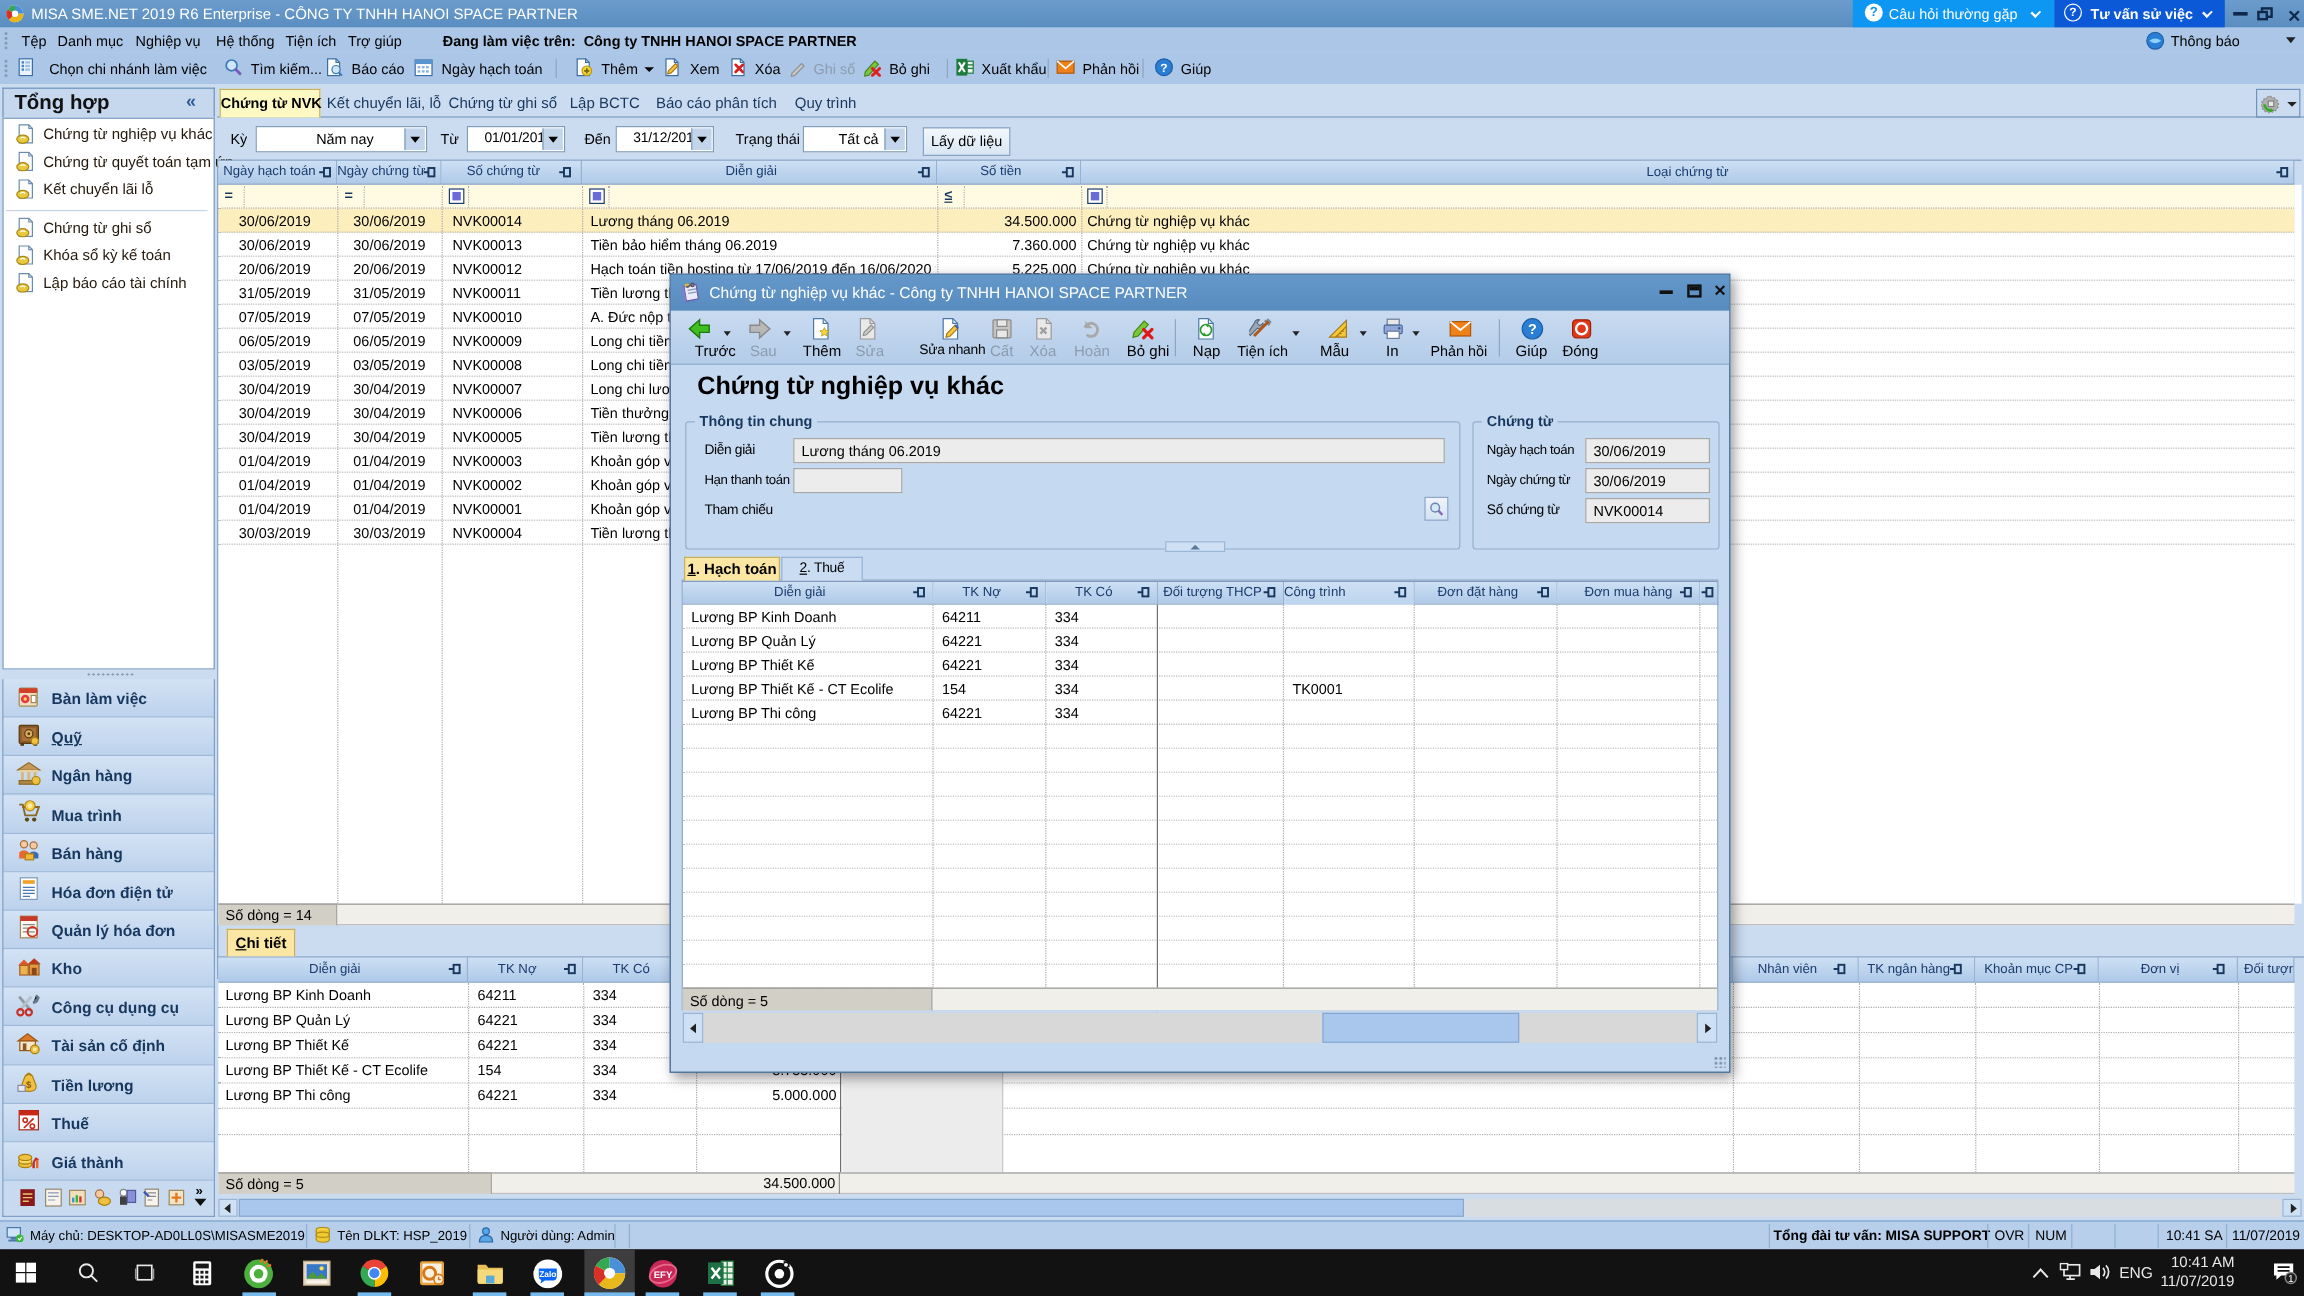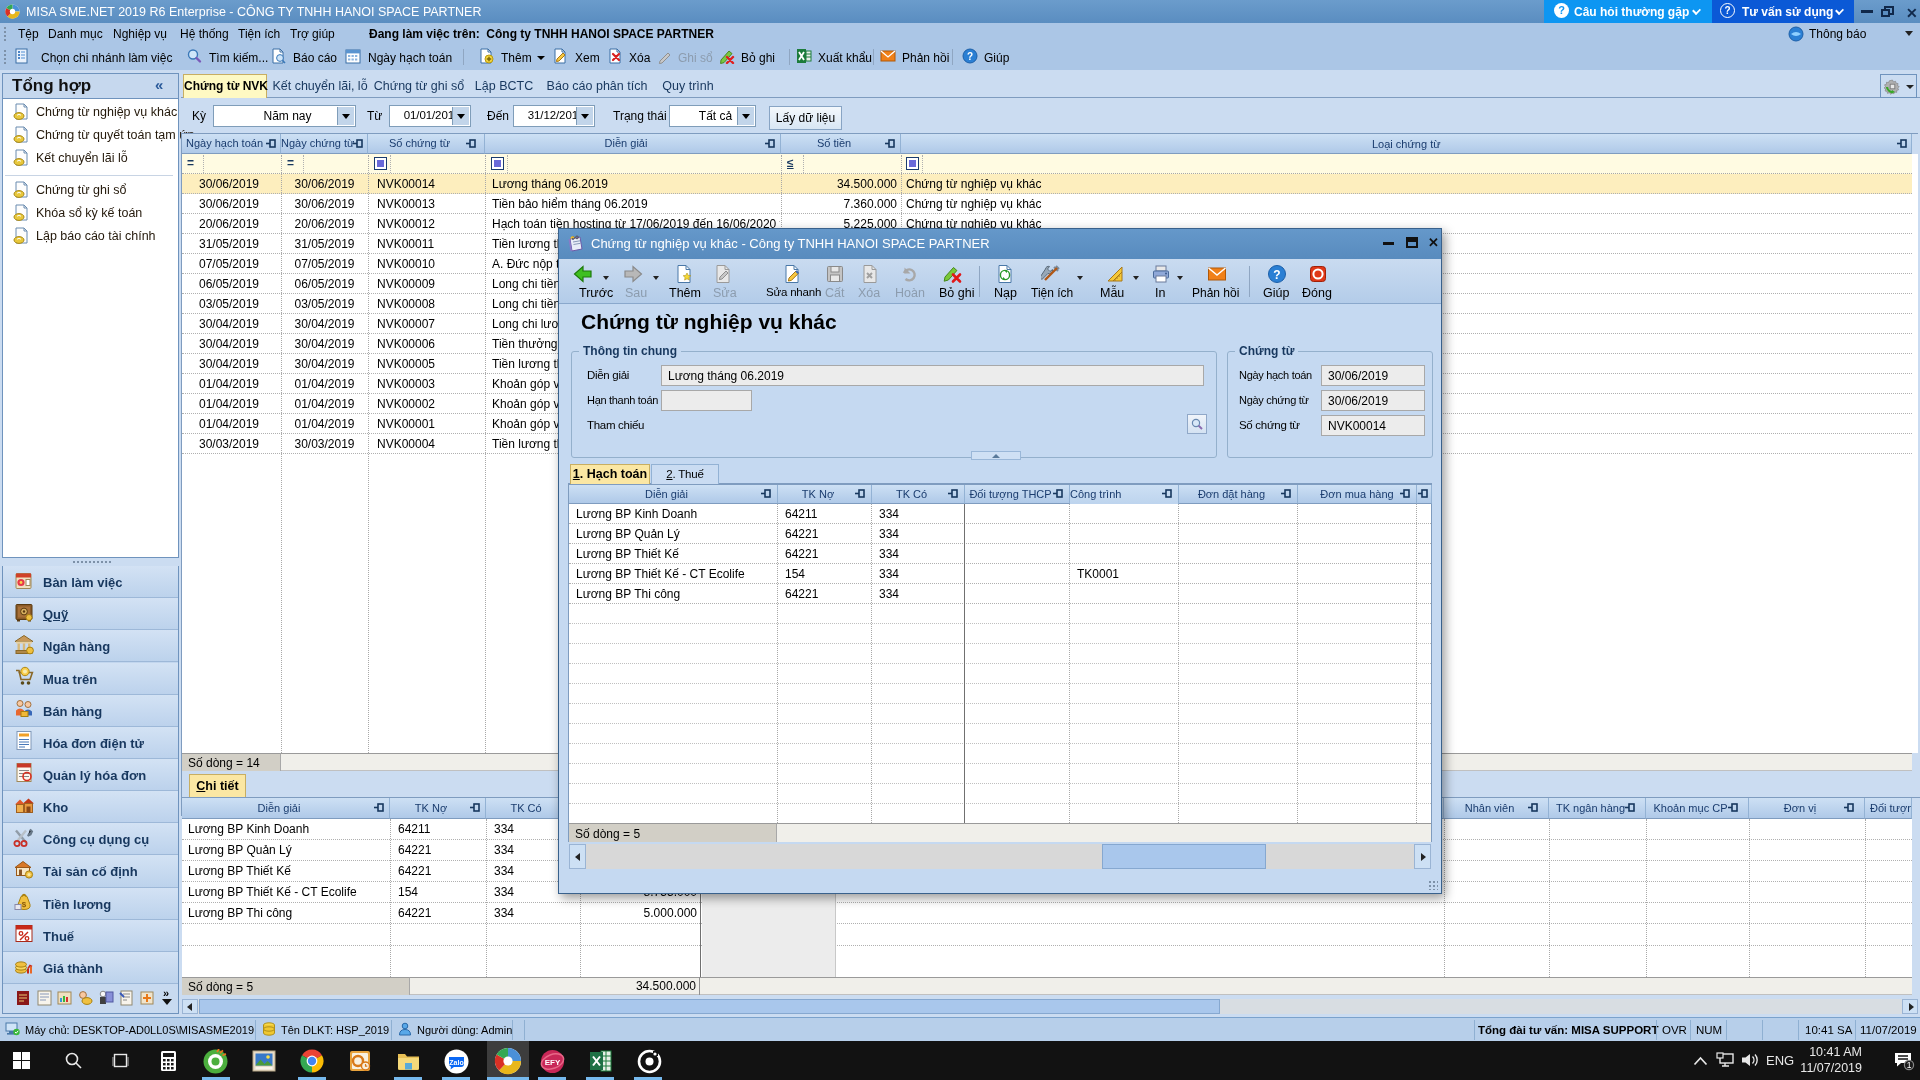--- a/index.html
+++ b/index.html
@@ -23,26 +23,26 @@
       <circle cx="8.5" cy="8.5" r="8" fill="#fff"></circle>
       <path d="M8.5 8.5 L8.5 0.5 A8 8 0 0 1 16.5 8.5 Z" fill="#4a90d9"></path>
       <path d="M8.5 8.5 L16.5 8.5 A8 8 0 0 1 2.8 14.2 Z" fill="#e8b71c"></path>
       <path d="M8.5 8.5 L2.8 14.2 A8 8 0 0 1 1.6 4.5 Z" fill="#d93025"></path>
       <path d="M8.5 8.5 L1.6 4.5 A8 8 0 0 1 8.5 0.5 Z" fill="#34a853"></path>
       <circle cx="8.5" cy="8.5" r="3" fill="#fff"></circle>
     </svg>
  <div class="a" style="left:26px;top:5px;color:#fff;font-size:12.5px;">MISA SME.NET 2019 R6 Enterprise - CÔNG TY TNHH HANOI SPACE PARTNER</div>
  <div class="a" style="left:1544px;top:0;width:168px;height:23px;background:#0d96f2;color:#fff;">
    <div class="a" style="left:10px;top:3px;width:15px;height:15px;border-radius:50%;background:#fff;color:#0d96f2;font-weight:bold;text-align:center;line-height:15px;font-size:11px;">?</div>
-   <div class="a" style="left:30px;top:5px;font-weight:bold;font-size:12px;">Câu hỏi thường gặp</div>
+   <div class="a" style="left:30px;top:5px;font-weight:normal;font-size:12px;">Câu hỏi thường gặp</div>
    <div class="a" style="left:149px;top:7px;width:7px;height:7px;border-left:2px solid #fff;border-bottom:2px solid #fff;transform:rotate(-45deg) scale(1,.8);"></div>
  </div>
  <div class="a" style="left:1712px;top:0;width:142px;height:23px;background:#0b59d6;color:#fff;">
    <div class="a" style="left:8px;top:3px;width:15px;height:15px;border-radius:50%;border:1.5px solid #fff;color:#fff;font-weight:bold;text-align:center;line-height:14px;font-size:10px;">?</div>
-   <div class="a" style="left:30px;top:5px;font-weight:bold;font-size:12px;">Tư vấn sử dụng</div>
+   <div class="a" style="left:30px;top:5px;font-weight:bold;font-size:12px;">Tư vấn sử việc</div>
    <div class="a" style="left:124px;top:7px;width:7px;height:7px;border-left:2px solid #fff;border-bottom:2px solid #fff;transform:rotate(-45deg) scale(1,.8);"></div>
  </div>
  <div class="a" style="left:1861px;top:10px;width:12px;height:3px;background:#10284a;"></div>
  <div class="a" style="left:1884px;top:6px;width:10px;height:9px;border:2px solid #10284a;background:transparent;"></div>
  <div class="a" style="left:1881px;top:9px;width:9px;height:8px;border:2px solid #10284a;background:#5a8dc0;"></div>
  <div class="a" style="left:1906px;top:5px;font-size:14px;font-weight:bold;color:#10284a;">✕</div>
 </div>
 
 <div class="a" id="menubar" style="left:0;top:23px;width:1920px;height:21px;background:#abc6e6;">
  <div class="a" style="left:3px;top:3px;width:4px;height:15px;background-image:radial-gradient(circle,#7d91a8 1px,transparent 1.2px);background-size:4px 4px;"></div>
@@ -241,21 +241,21 @@
         <div class="a" style="left:40px;top:9px;font-size:13px;font-weight:bold;color:#17375e;white-space:nowrap;">Ngân hàng</div>
       </div>
       <div class="a" style="left:0;top:96.5px;width:175px;height:32.15px;background:linear-gradient(#d3e2f4,#bcd2ec);border-bottom:1px solid #9db8d8;">
         <div class="nav-ic"><svg width="22" height="22" viewBox="0 0 22 22">
             <path d="M3 5 h3 l2 9 h9 l2.4 -7 h-14" fill="none" stroke="#8a6828" stroke-width="1.6"></path>
             <circle cx="9.5" cy="17.5" r="1.8" fill="#5a4a18"></circle>
             <circle cx="15.5" cy="17.5" r="1.8" fill="#5a4a18"></circle>
             <circle cx="12" cy="6" r="4.2" fill="#f8cc48" stroke="#b08818"></circle>
             <circle cx="12" cy="6" r="2" fill="#f8ecb0"></circle>
           </svg></div>
-        <div class="a" style="left:40px;top:9px;font-size:13px;font-weight:bold;color:#17375e;white-space:nowrap;">Mua trên</div>
+        <div class="a" style="left:40px;top:9px;font-size:13px;font-weight:bold;color:#17375e;white-space:nowrap;">Mua trình</div>
       </div>
       <div class="a" style="left:0;top:128.6px;width:175px;height:32.15px;background:linear-gradient(#d3e2f4,#bcd2ec);border-bottom:1px solid #9db8d8;">
         <div class="nav-ic"><svg width="22" height="22" viewBox="0 0 22 22">
             <circle cx="7" cy="6" r="3" fill="#f8c8a0" stroke="#a07040"></circle>
             <path d="M3 18 v-5 q4 -4 8 0 v5 z" fill="#e86830"></path>
             <circle cx="15" cy="7" r="3" fill="#f8c8a0" stroke="#a07040"></circle>
             <path d="M11 18 v-4 q4 -4 8 0 v4 z" fill="#3868b8"></path>
             <rect x="8" y="14" width="7" height="5" fill="#f0b838" stroke="#a88010"></rect>
           </svg></div>
         <div class="a" style="left:40px;top:9px;font-size:13px;font-weight:bold;color:#17375e;white-space:nowrap;">Bán hàng</div>

